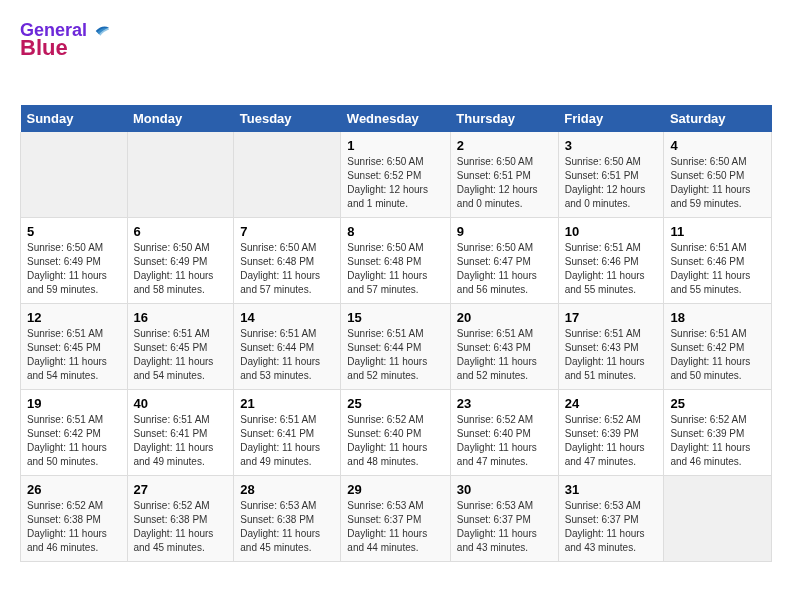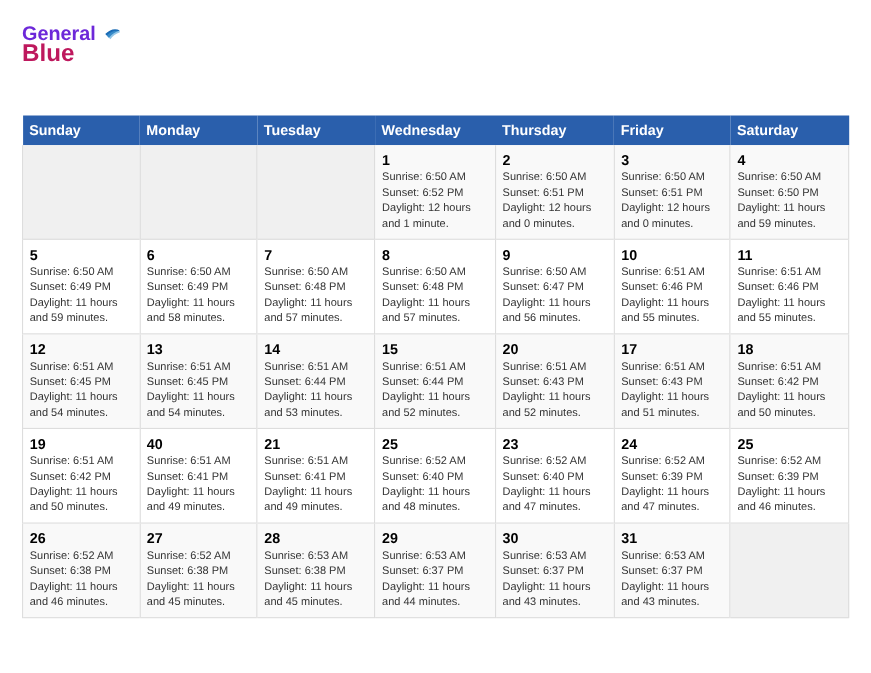--- a/index.html
+++ b/index.html
@@ -205,21 +205,21 @@
       </tr>
       <tr>
         <td>
           <span class="day-num">12</span>
           <div class="day-info" style="white-space: pre-line;">Sunrise: 6:51 AM
 Sunset: 6:45 PM
 Daylight: 11 hours
 and 54 minutes.</div>
         </td>
         <td>
-          <span class="day-num">13</span>
+          <span class="day-num">16</span>
           <div class="day-info" style="white-space: pre-line;">Sunrise: 6:51 AM
 Sunset: 6:45 PM
 Daylight: 11 hours
 and 54 minutes.</div>
         </td>
         <td>
           <span class="day-num">14</span>
           <div class="day-info" style="white-space: pre-line;">Sunrise: 6:51 AM
 Sunset: 6:44 PM
 Daylight: 11 hours

